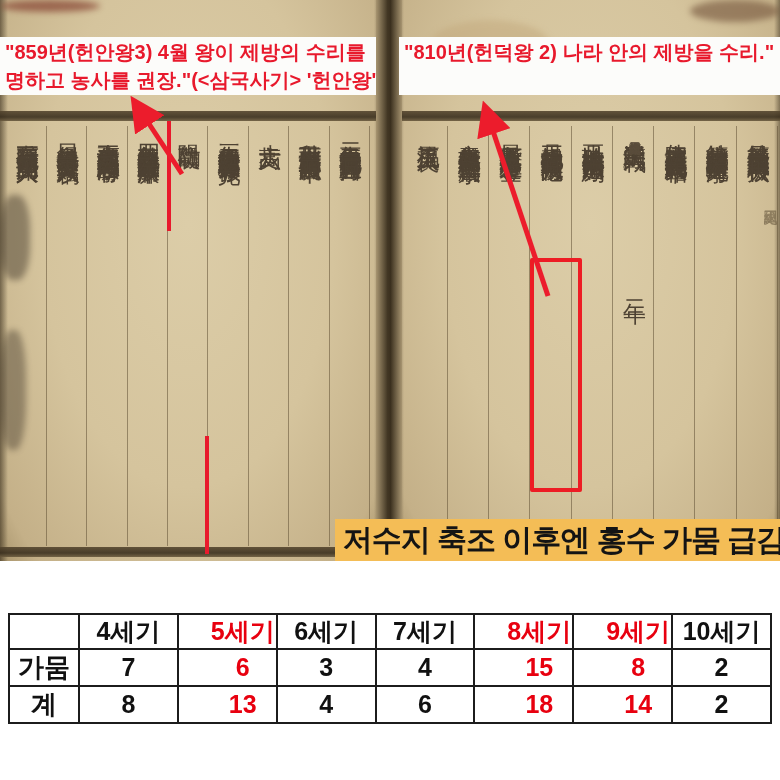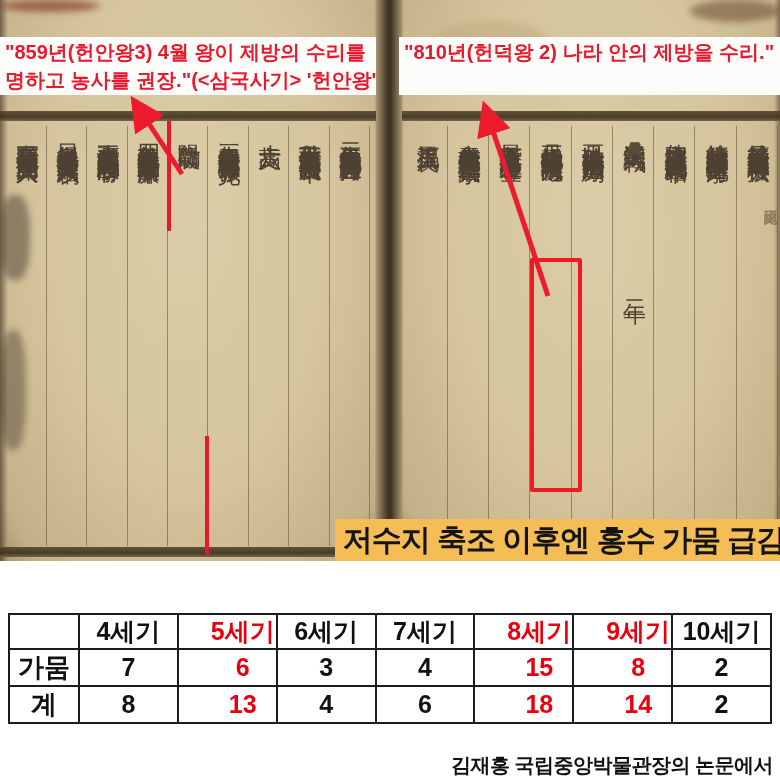--- a/index.html
+++ b/index.html
@@ -176,16 +176,15 @@
             <td>8</td>
             <td class="red">13</td>
             <td>4</td>
             <td>6</td>
             <td class="red">18</td>
             <td class="red">14</td>
             <td>2</td>
           </tr>
         </tbody>
     </table>
-    <div class="source">김재홍  국립중앙박물관장의  논문에서</div>
   </div>
 
 </div>
 
 </body></html>

